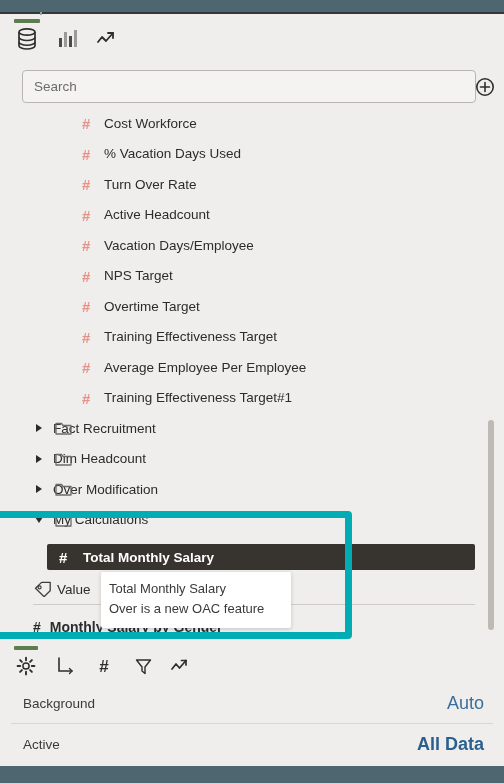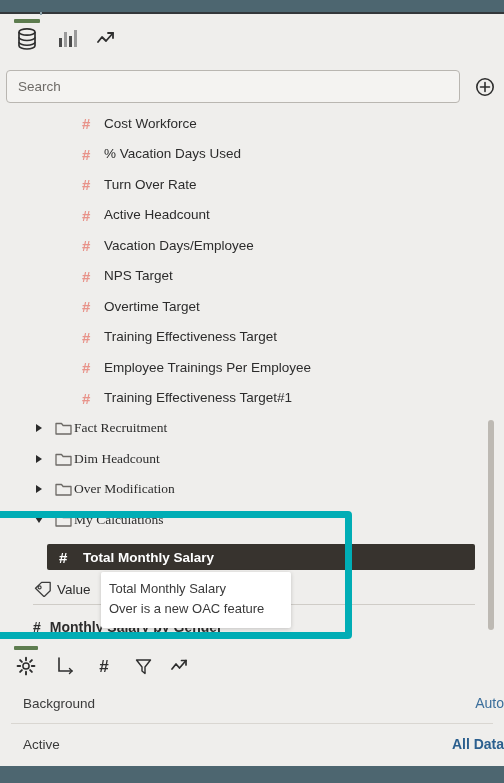--- a/index.html
+++ b/index.html
@@ -39,21 +39,21 @@
     background: #5d7c4f; border-radius: 1px;
   }
   .tab-data { left: 10px; }
   .tab-viz  { left: 51px; }
   .tab-anl  { left: 92px; }
 
   svg { display: block; }
 
   
   .searchwrap {
-    position: absolute; top: 70px; left: 6px; width: 454px; height: 33px;
+    position: absolute; top: 70px; left: 22px; width: 454px; height: 33px;
   }
   .searchbox {
     width: 100%; height: 33px;
     border: 1px solid #b9b6b1; border-radius: 4px;
     background: #f4f3f1;
     font-family: "Liberation Sans", sans-serif; font-size: 13.5px;
     color: #3a3a3a; padding: 0 11px; outline: none;
   }
   .searchbox::placeholder { color: #6e6b67; }
   .addbtn {
@@ -89,21 +89,21 @@
   .row-folder .tri.open {
     border: 0; width: 0; height: 0;
     border-top: 6px solid #2a2a2a;
     border-right: 4.5px solid transparent;
     border-left: 4.5px solid transparent;
     transform: translateY(-50%) translateX(-1px);
   }
   .row-folder .foldericon {
     position: absolute; left: 55px; top: 50%; transform: translateY(-50%);
   }
-  .row-folder .lbl-folder { margin-left: 74px; font-family: Liberation Serif, serif; }
+  .row-folder .lbl-folder { margin-left: 53px; }
 
   
   .row-selected {
     position: absolute; left: 47px; width: 428px; height: 26px;
     background: #37332e; border-radius: 2px;
     display: flex; align-items: center;
   }
   .row-selected .hash-w {
     position: absolute; left: 12px; top: 50%; transform: translateY(-50%);
     color: #ffffff; font-size: 15px; font-weight: 700; line-height: 1;
@@ -177,22 +177,22 @@
   .pt-4 { left: 167px; }
 
   .proprow {
     position: absolute; left: 0; width: 504px; height: 40px;
   }
   .proprow .pname {
     position: absolute; left: 23px; top: 50%; transform: translateY(-50%);
     font-size: 13.5px; color: #3a3a3a;
   }
   .proprow .pval {
-    position: absolute; right: 0; top: 50%; transform: translateY(-50%);
-    font-size: 14px; color: #3b6e9b; cursor: pointer;
+    position: absolute; right: 20px; top: 50%; transform: translateY(-50%);
+    font-size: 18px; color: #3b6e9b; cursor: pointer;
   }
   .proprow .pval.strong { color: #2b5f8e; font-weight: 600; }
   .prop-divider {
     position: absolute; left: 11px; width: 482px; height: 1px; background: #d9d6d1;
   }
 
   .bottombar {
     position: absolute; left: 0; top: 766px; width: 504px; height: 17px;
     background: #4d6670;
   }
@@ -280,21 +280,21 @@
     <div class="row">
       <span class="hash">#</span>
       <span class="lbl-measure">Overtime Target</span>
     </div>
     <div class="row">
       <span class="hash">#</span>
       <span class="lbl-measure">Training Effectiveness Target</span>
     </div>
     <div class="row">
       <span class="hash">#</span>
-      <span class="lbl-measure">Employee Trainings Per Employee</span>
+      <span class="lbl-measure">Average Employee Per Employee</span>
     </div>
     <div class="row">
       <span class="hash">#</span>
       <span class="lbl-measure">Training Effectiveness Target#1</span>
     </div>
 
     <div class="row row-folder">
       <span class="tri"></span>
       <span class="foldericon">
         <svg width="17" height="14" viewBox="0 0 17 14">

